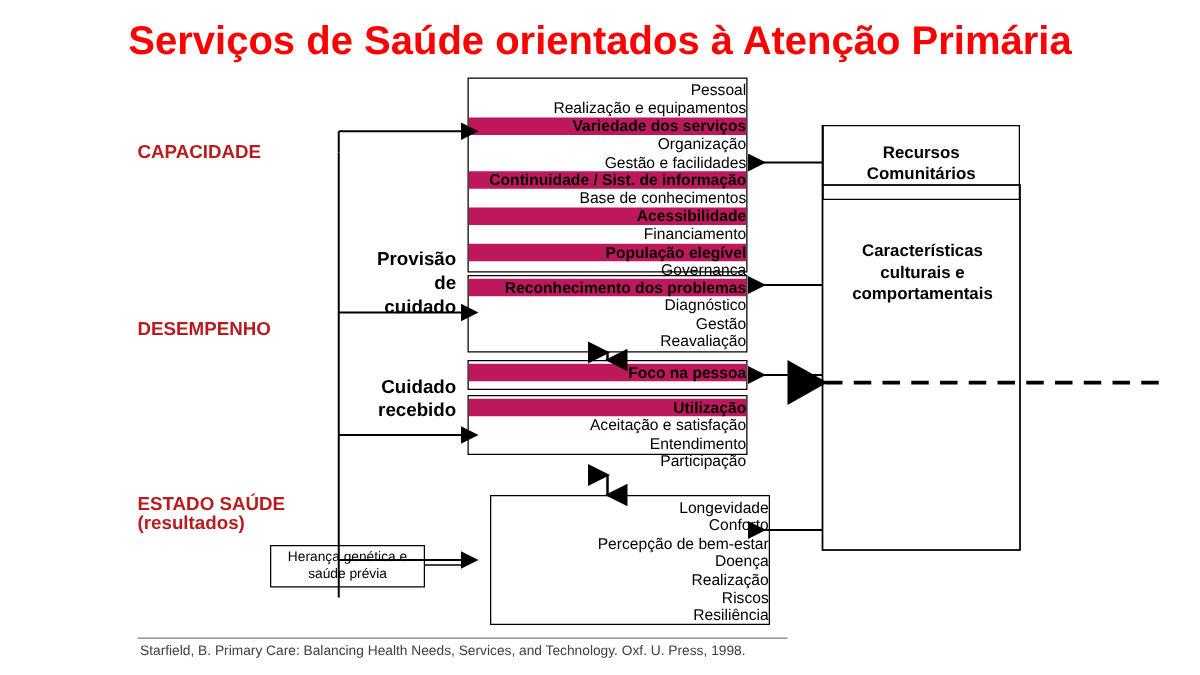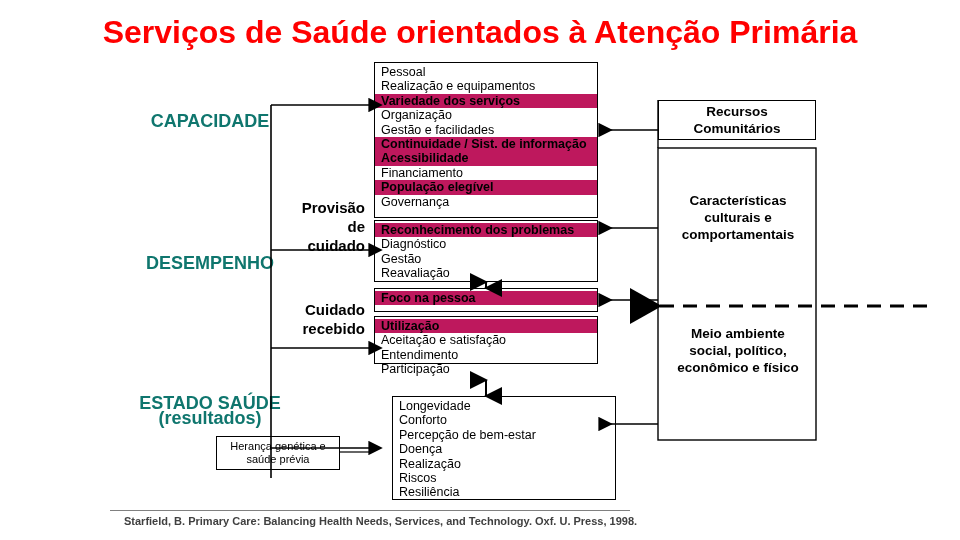--- a/index.html
+++ b/index.html
@@ -16,42 +16,42 @@
     position:absolute;left:0;top:14px;width:960px;
     text-align:center;
     font-size:32px;
     font-weight:bold;
     color:#ff0000;
     letter-spacing:0px;
   }
 
   .lbl{
     position:absolute;
-    font-size:18px;
-    font-weight:bold;
-    color:#0f766e;
-    text-align:center;
+    font-size:15px;
+    font-weight:bold;
+    color:#b91c1c;
     line-height:15px;
   }
 
   .stage-word{
     position:absolute;
     font-size:15px;
     font-weight:bold;
     color:#000;
     text-align:right;
     line-height:19px;
   }
 
   .listbox{
     position:absolute;
     border:1px solid #000;
     background:#fff;
     box-sizing:border-box;
     padding:2px 0 2px 0;
+    text-align:right;
   }
   .row{
     font-size:12.5px;
     line-height:14.4px;
     color:#000;
     padding-left:6px;
     white-space:nowrap;
   }
   .row.hl{background:#be185d;font-weight:bold;}
 
@@ -134,20 +134,21 @@
     <span>recebido</span>
   </div>
 
   <div class="listbox" style="left:374px;top:62px;width:224px;height:156px;">
       <div class="row">Pessoal</div>
       <div class="row">Realização e equipamentos</div>
       <div class="row hl">Variedade dos serviços</div>
       <div class="row">Organização</div>
       <div class="row">Gestão e facilidades</div>
       <div class="row hl">Continuidade / Sist. de informação</div>
+      <div class="row">Base de conhecimentos</div>
       <div class="row hl">Acessibilidade</div>
       <div class="row">Financiamento</div>
       <div class="row hl">População elegível</div>
       <div class="row">Governança</div>
     </div>
 
   <div class="listbox" style="left:374px;top:220px;width:224px;height:62px;">
       <div class="row hl">Reconhecimento dos problemas</div>
       <div class="row">Diagnóstico</div>
       <div class="row">Gestão</div>
@@ -168,38 +169,33 @@
   <div class="listbox" style="left:392px;top:396px;width:224px;height:104px;">
       <div class="row">Longevidade</div>
       <div class="row">Conforto</div>
       <div class="row">Percepção de bem-estar</div>
       <div class="row">Doença</div>
       <div class="row">Realização</div>
       <div class="row">Riscos</div>
       <div class="row">Resiliência</div>
     </div>
 
-  <div class="rightbox" style="left:658px;top:100px;width:158px;height:40px;">
+  <div class="rightbox" style="left:658px;top:100px;width:158px;height:60px;">
     <div>
       <span>Recursos</span><br>
       <span>Comunitários</span>
     </div>
   </div>
 
   <div class="plainlabel" style="left:650px;top:192px;width:176px;">
     <span>Características</span><br>
     <span>culturais e</span><br>
     <span>comportamentais</span>
   </div>
 
-  <div class="plainlabel" style="left:650px;top:325px;width:176px;">
-    <span>Meio ambiente</span><br>
-    <span>social, político,</span><br>
-    <span>econômico e físico</span>
-  </div>
 
   <div class="herbox" style="left:216px;top:436px;width:124px;height:34px;">
     <div>
       <span>Herança genética e</span><br>
       <span>saúde prévia</span>
     </div>
   </div>
 
   <svg class="overlay" viewBox="0 0 960 540">
     <defs>
@@ -239,15 +235,15 @@
     <path d="M658,130 L600,130" stroke="#000" stroke-width="1.6" fill="none" marker-end="url(#arrL)"></path>
     <path d="M658,228 L600,228" stroke="#000" stroke-width="1.6" fill="none" marker-end="url(#arrL)"></path>
     <path d="M658,300 L600,300" stroke="#000" stroke-width="1.6" fill="none" marker-end="url(#arrL)"></path>
     <path d="M658,424 L600,424" stroke="#000" stroke-width="1.6" fill="none" marker-end="url(#arrL)"></path>
 
     <path d="M660,306 L930,306" stroke="#000" stroke-width="3" stroke-dasharray="14 9" fill="none"></path>
     <path d="M630,288 L662,306 L630,324 z" fill="#000"></path>
   </svg>
 
   <div class="srcline" style="left:110px;top:510px;width:520px;"></div>
-  <div class="source" style="left:124px;top:515px;font-weight:bold;">Starfield, B. Primary Care: Balancing Health Needs, Services, and Technology. Oxf. U. Press, 1998.</div>
+  <div class="source" style="left:112px;top:515px;">Starfield, B. Primary Care: Balancing Health Needs, Services, and Technology. Oxf. U. Press, 1998.</div>
 
 </div>
 
 </body></html>

